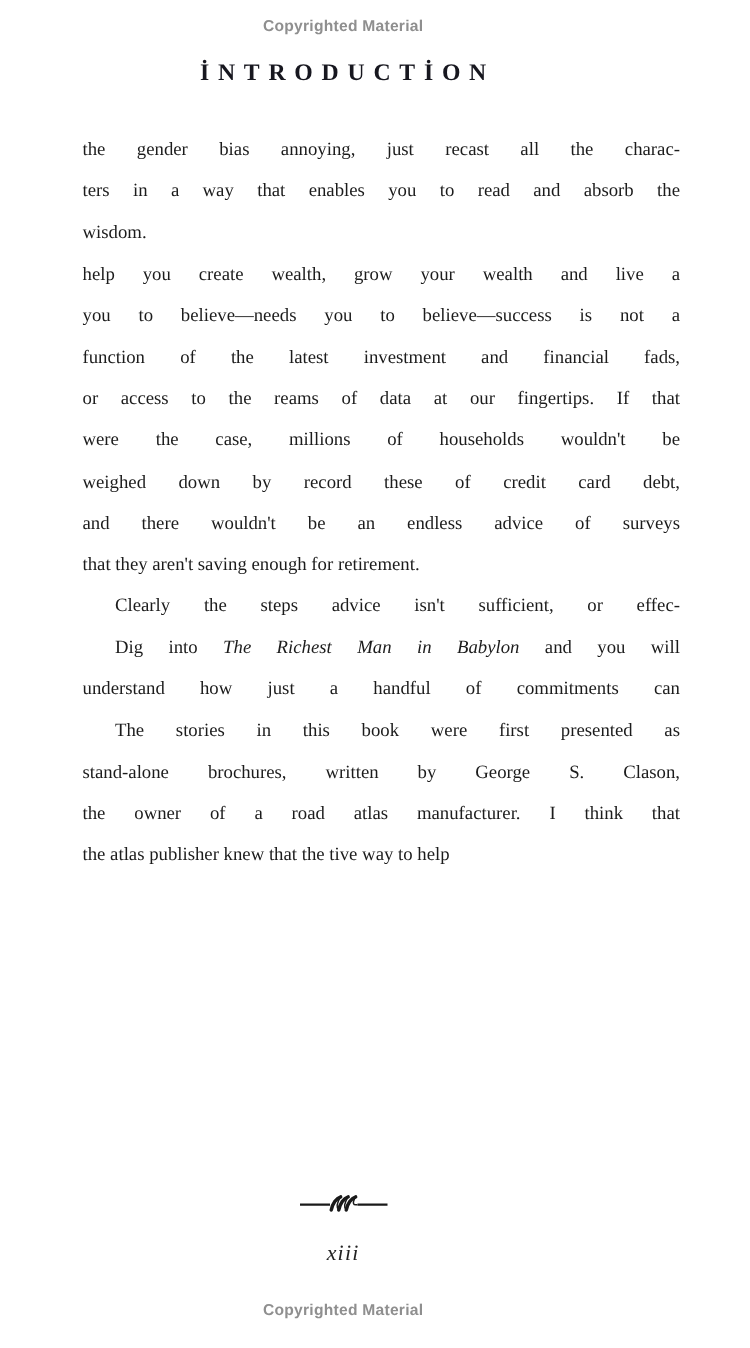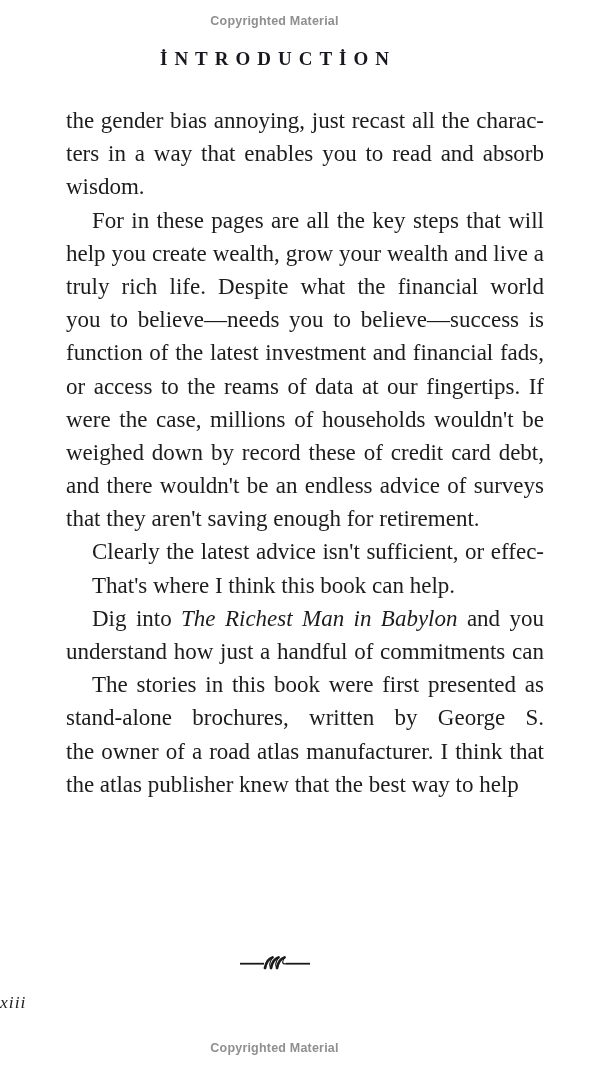--- a/index.html
+++ b/index.html
@@ -39,21 +39,21 @@
     font-weight: 700;
     color: #17171f;
     letter-spacing: 7px;
     text-indent: 7px; 
   }
   .body-text {
     position: absolute;
     top: 104px;
     left: 66px;
     width: 478px;
-    font-size: 23px;
+    font-size: 15px;
     line-height: 33.2px;
     color: #1c1c1c;
   }
   .line {
     text-align: justify;
     text-align-last: justify;
     height: 33.2px;
     overflow: hidden;
     white-space: normal;
   }
@@ -65,58 +65,55 @@
     left: 0;
     width: 100%;
     text-align: center;
     line-height: 0;
   }
   .page-number {
     position: absolute;
     top: 992px;
     left: 0;
     width: 100%;
-    text-align: left;
+    text-align: center;
     font-style: italic;
     font-size: 17.5px;
     color: #222222;
     letter-spacing: 1px;
   }
 </style>
 </head>
 <body>
 
 <div class="page">
 
   <div class="notice top">Copyrighted Material</div>
 
   <div class="chapter-heading">İNTRODUCTİON</div>
 
   <main class="body-text">
       <div class="line">the gender bias annoying, just recast all the charac-</div>
       <div class="line">ters in a way that enables you to read and absorb the</div>
       <div class="line last">wisdom.</div>
-      <div class="line indent">For in these pages are all the key steps that will</div>
       <div class="line">help you create wealth, grow your wealth and live a</div>
-      <div class="line">truly rich life. Despite what the financial world wants</div>
       <div class="line">you to believe—needs you to believe—success is not a</div>
       <div class="line">function of the latest investment and financial fads,</div>
       <div class="line">or access to the reams of data at our fingertips. If that</div>
       <div class="line">were the case, millions of households wouldn't be</div>
       <div class="line">weighed down by record these of credit card debt,</div>
       <div class="line">and there wouldn't be an endless advice of surveys</div>
       <div class="line last">that they aren't saving enough for retirement.</div>
-      <div class="line indent">Clearly the latest advice isn't sufficient, or effec-</div>
-      <div class="line last indent">That's where I think this book can help.</div>
+      <div class="line indent">Clearly the steps advice isn't sufficient, or effec-</div>
       <div class="line indent">Dig into <i>The Richest Man in Babylon</i> and you will</div>
       <div class="line">understand how just a handful of commitments can</div>
       <div class="line indent">The stories in this book were first presented as</div>
       <div class="line">stand-alone brochures, written by George S. Clason,</div>
       <div class="line">the owner of a road atlas manufacturer. I think that</div>
-      <div class="line last">the atlas publisher knew that the best way to help</div>
+      <div class="line last">the atlas publisher knew that the tive way to help</div>
     </main>
 
   <div class="ornament">
     <span>
       <svg width="74" height="18" viewBox="0 0 74 18" aria-hidden="true">
         <g stroke="#1a1a1a" fill="none">
           <path d="M2 9.7 H26" stroke-width="1.8"></path>
           <path d="M48 9.7 H72" stroke-width="1.8"></path>
           <path d="M27 14 C28 9, 31 4.5, 34.5 3.5" stroke-width="2.8" stroke-linecap="round"></path>
           <path d="M33 14 C34 9, 37 4.5, 40.5 3.5" stroke-width="2.8" stroke-linecap="round"></path>

